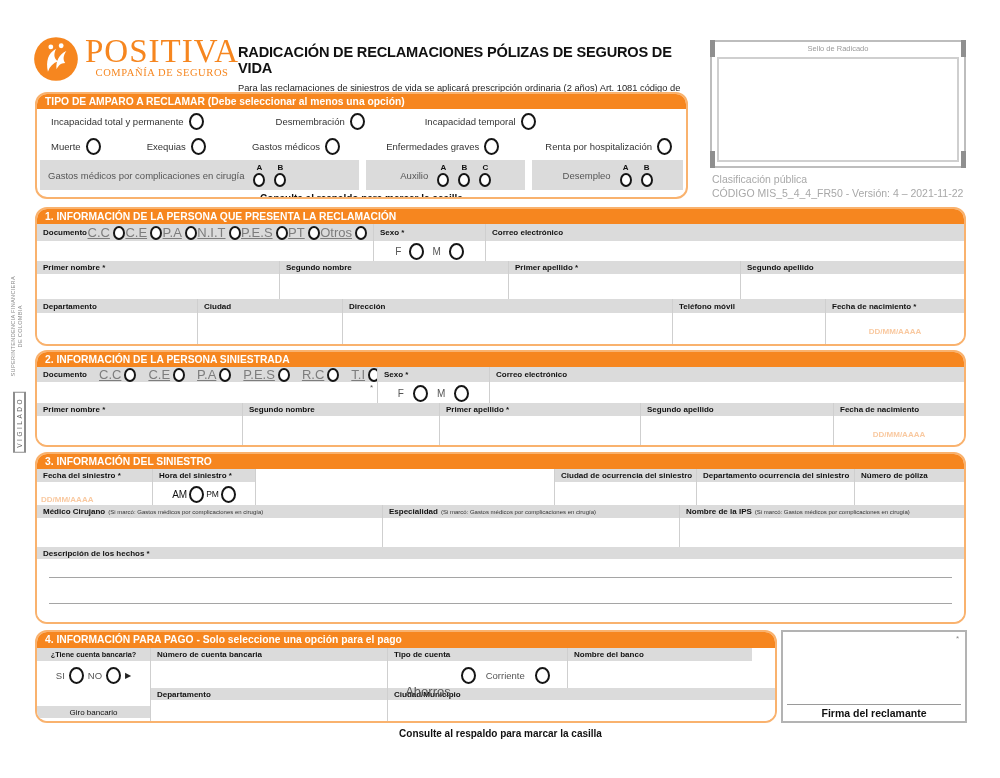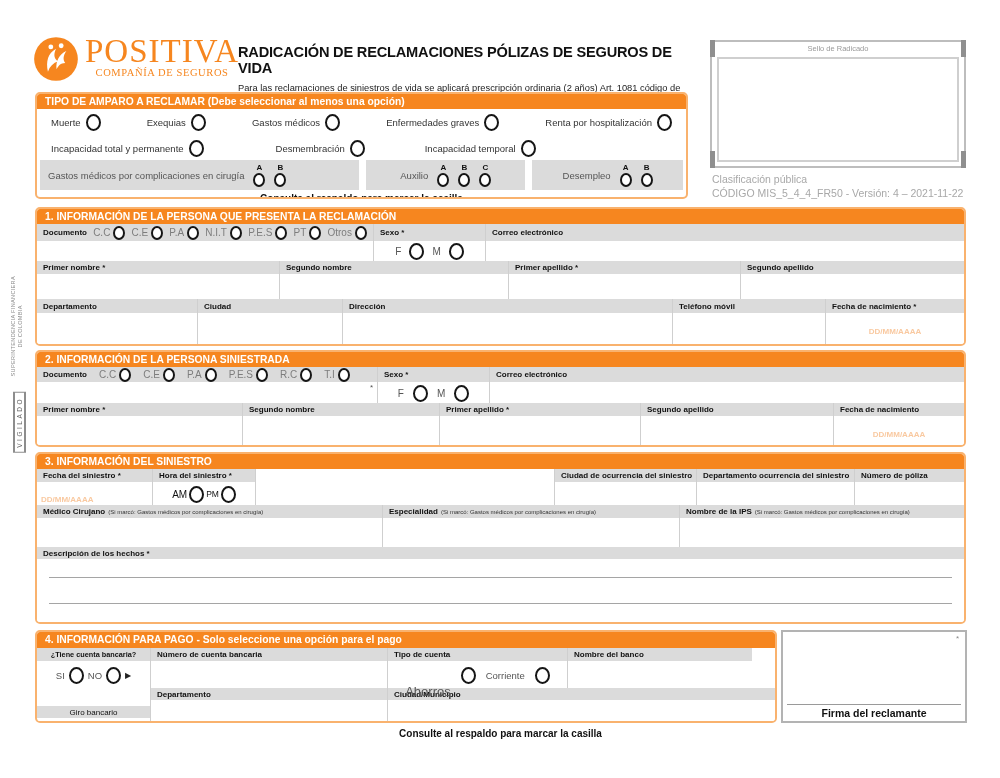--- a/index.html
+++ b/index.html
@@ -19,31 +19,31 @@
   .stamp .cb{position:absolute;width:5px;height:17px;background:#8f8f8f;}
   .stamplbl{text-align:center;font-size:7.5px;color:#9a9a9a;margin-top:2px;}
   .stampinner{position:absolute;left:5px;right:5px;top:15px;bottom:4px;border:2px solid #cfcfcf;}
   .classif{position:absolute;left:712px;top:172px;font-size:10.5px;color:#a8a8a8;line-height:14px;}
 
   
   .vsuper{position:absolute;left:10px;top:276px;writing-mode:vertical-rl;transform:rotate(180deg);font-size:5.6px;color:#8d8d8d;line-height:7px;letter-spacing:0.3px;text-align:center;}
   .vigilado{position:absolute;left:13px;top:392px;writing-mode:vertical-rl;transform:rotate(180deg);border:1px solid #8d8d8d;border-left:2px solid #8d8d8d;border-right:2px solid #8d8d8d;padding:4px 1px;font-size:6.5px;letter-spacing:2.5px;color:#666;}
 
   
-  .sec{position:absolute;box-sizing:border-box;border:2px solid #F9B26E;border-radius:5px;background:#fff;overflow:hidden;}
+  .sec{position:absolute;box-sizing:border-box;border:2px solid #F9B26E;border-radius:12px;background:#fff;overflow:hidden;}
   .secbar{background:#F6861F;color:#fff;font-weight:bold;font-size:10.3px;height:15px;line-height:15px;padding-left:8px;border-radius:2px 2px 0 0;}
 
   .cols{display:flex;}
   .col{box-sizing:border-box;flex-shrink:0;}
   .col + .col{border-left:1px solid #cfcfcf;}
   .strip{background:#DBDBDB;display:flex;align-items:center;padding:0 6px;box-sizing:border-box;border-bottom:1px solid #fff;}
   .wh{position:relative;background:#fff;box-sizing:border-box;}
   .sl{font-size:8px;font-weight:bold;white-space:nowrap;}
   .nt{font-size:6px;font-weight:normal;color:#333;}
-  .doclab{font-size:10px;color:#7d7d7d;white-space:nowrap;}
+  .doclab{font-size:13px;color:#7d7d7d;white-space:nowrap;text-decoration:underline;}
 
   .rad{display:inline-block;box-sizing:border-box;width:12px;height:14px;border:2.4px solid #161616;border-radius:50%;background:#fff;vertical-align:middle;flex-shrink:0;}
   .radlg{width:15px;height:17px;border-width:2.6px;}
   .opt{display:inline-flex;align-items:center;gap:5px;}
   .alabel{font-size:9.5px;color:#333;white-space:nowrap;}
 
   .graybox{background:#DBDBDB;display:flex;align-items:center;box-sizing:border-box;padding:0 8px;gap:9px;height:30px;}
   .abcol{display:flex;flex-direction:column;align-items:center;line-height:1;gap:1px;}
   .abletter{font-size:8px;font-weight:bold;}
 
@@ -94,53 +94,53 @@
   </div>
 
   <div class="vsuper">
     <span>SUPERINTENDENCIA FINANCIERA</span><br>
     <span>DE COLOMBIA</span>
   </div>
   <div class="vigilado">VIGILADO</div>
 
   <div class="sec" style="left:35px;top:92px;width:653px;height:107px;">
     <div class="secbar">TIPO DE AMPARO A RECLAMAR (Debe seleccionar al menos una opción)</div>
+    <div style="display:flex;align-items:center;height:24px;padding:0 14px;">
+      <span class="opt">
+          <span class="alabel">Incapacidad total y permanente</span>
+          <span class="rad radlg"></span>
+        </span>
+      <span class="opt" style="margin-left:72px;">
+          <span class="alabel">Desmembración</span>
+          <span class="rad radlg"></span>
+        </span>
+      <span class="opt" style="margin-left:60px;">
+          <span class="alabel">Incapacidad temporal</span>
+          <span class="rad radlg"></span>
+        </span>
+    </div>
     <div style="display:flex;align-items:center;height:27px;padding:0 14px;justify-content:space-between;">
       <span class="opt">
           <span class="alabel">Muerte</span>
           <span class="rad radlg"></span>
         </span>
       <span class="opt">
           <span class="alabel">Exequias</span>
           <span class="rad radlg"></span>
         </span>
       <span class="opt">
           <span class="alabel">Gastos médicos</span>
           <span class="rad radlg"></span>
         </span>
       <span class="opt">
           <span class="alabel">Enfermedades graves</span>
           <span class="rad radlg"></span>
         </span>
       <span class="opt">
           <span class="alabel">Renta por hospitalización</span>
-          <span class="rad radlg"></span>
-        </span>
-    </div>
-    <div style="display:flex;align-items:center;height:24px;padding:0 14px;">
-      <span class="opt">
-          <span class="alabel">Incapacidad total y permanente</span>
-          <span class="rad radlg"></span>
-        </span>
-      <span class="opt" style="margin-left:72px;">
-          <span class="alabel">Desmembración</span>
-          <span class="rad radlg"></span>
-        </span>
-      <span class="opt" style="margin-left:60px;">
-          <span class="alabel">Incapacidad temporal</span>
           <span class="rad radlg"></span>
         </span>
     </div>
     <div style="display:flex;gap:7px;padding:0 3px;">
       <div class="graybox" style="width:322px;">
         <span class="alabel" style="color:#555;">Gastos médicos por complicaciones en cirugía</span>
         <span class="abcol">
             <span class="abletter">A</span>
             <span class="rad"></span>
           </span>

